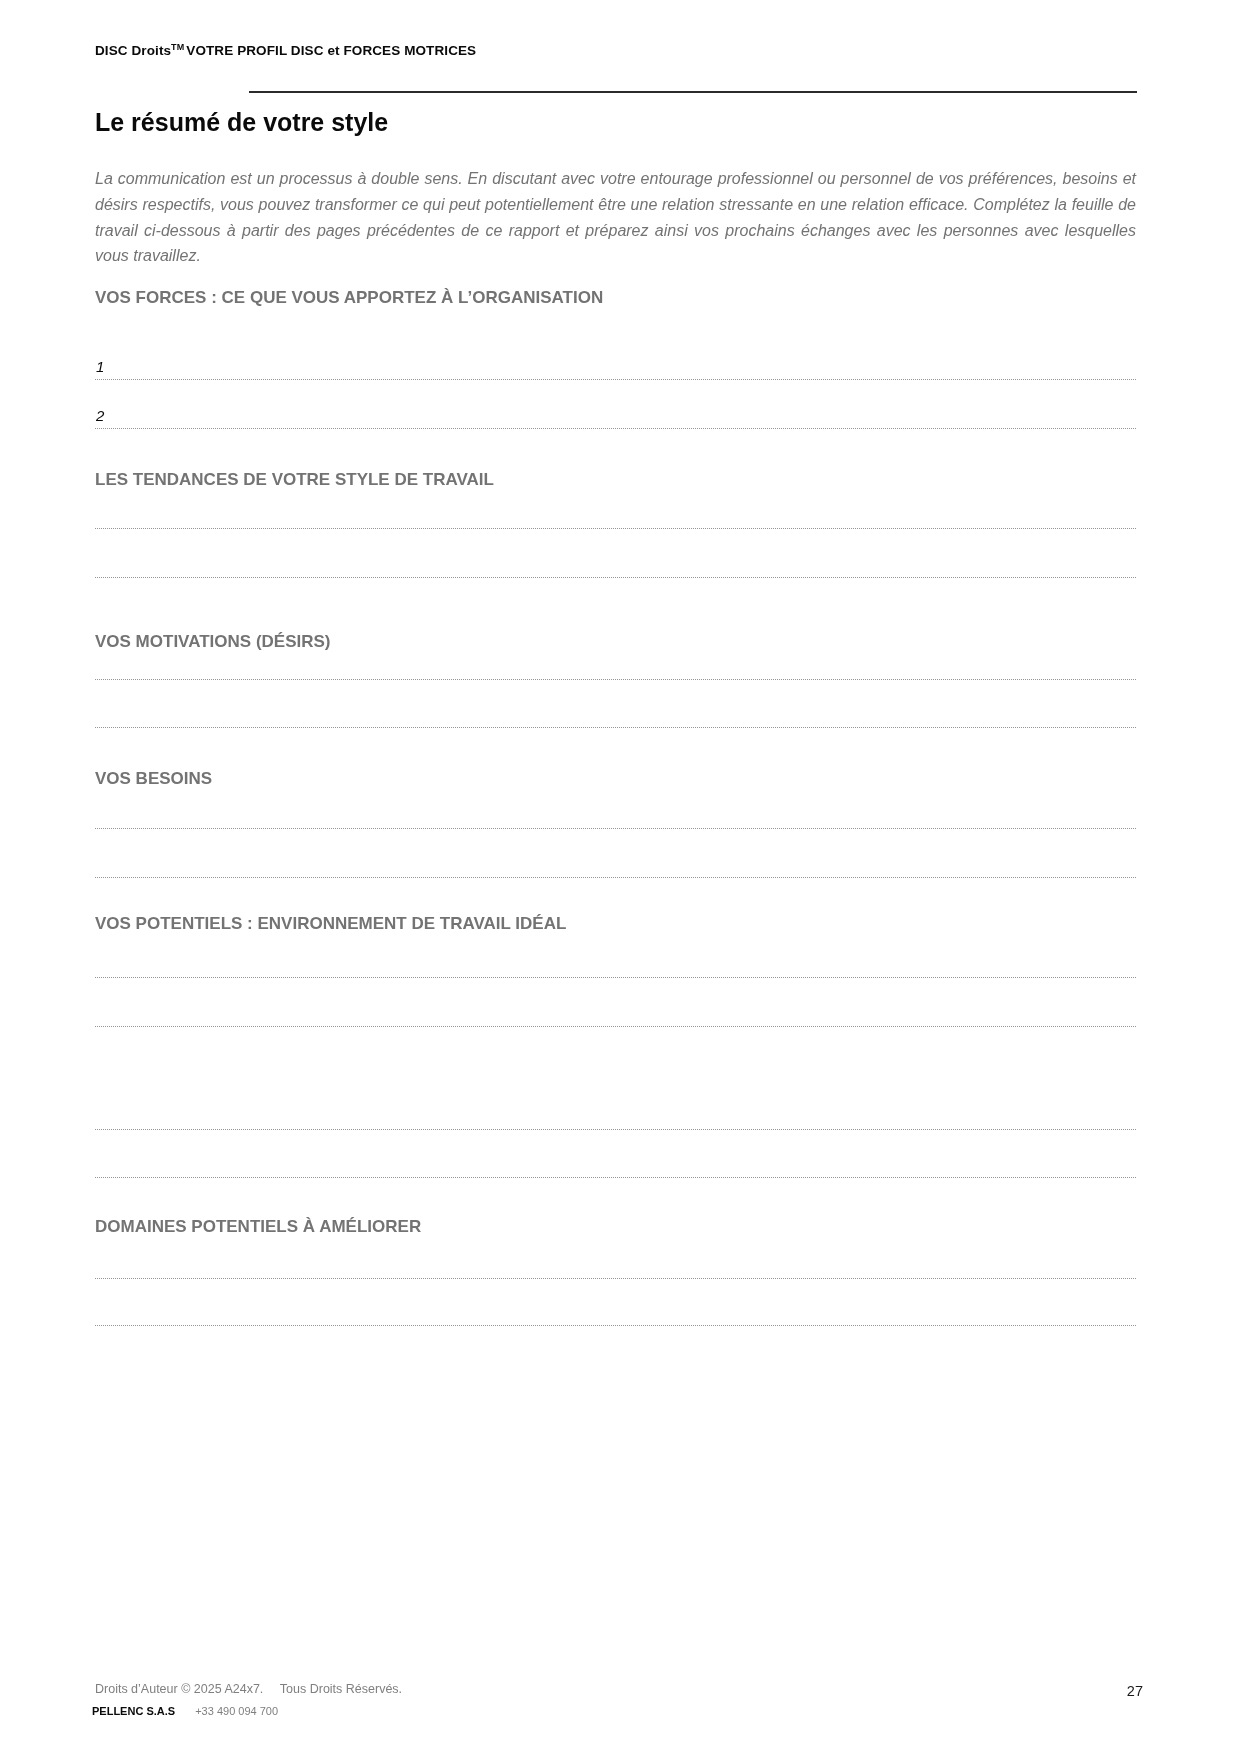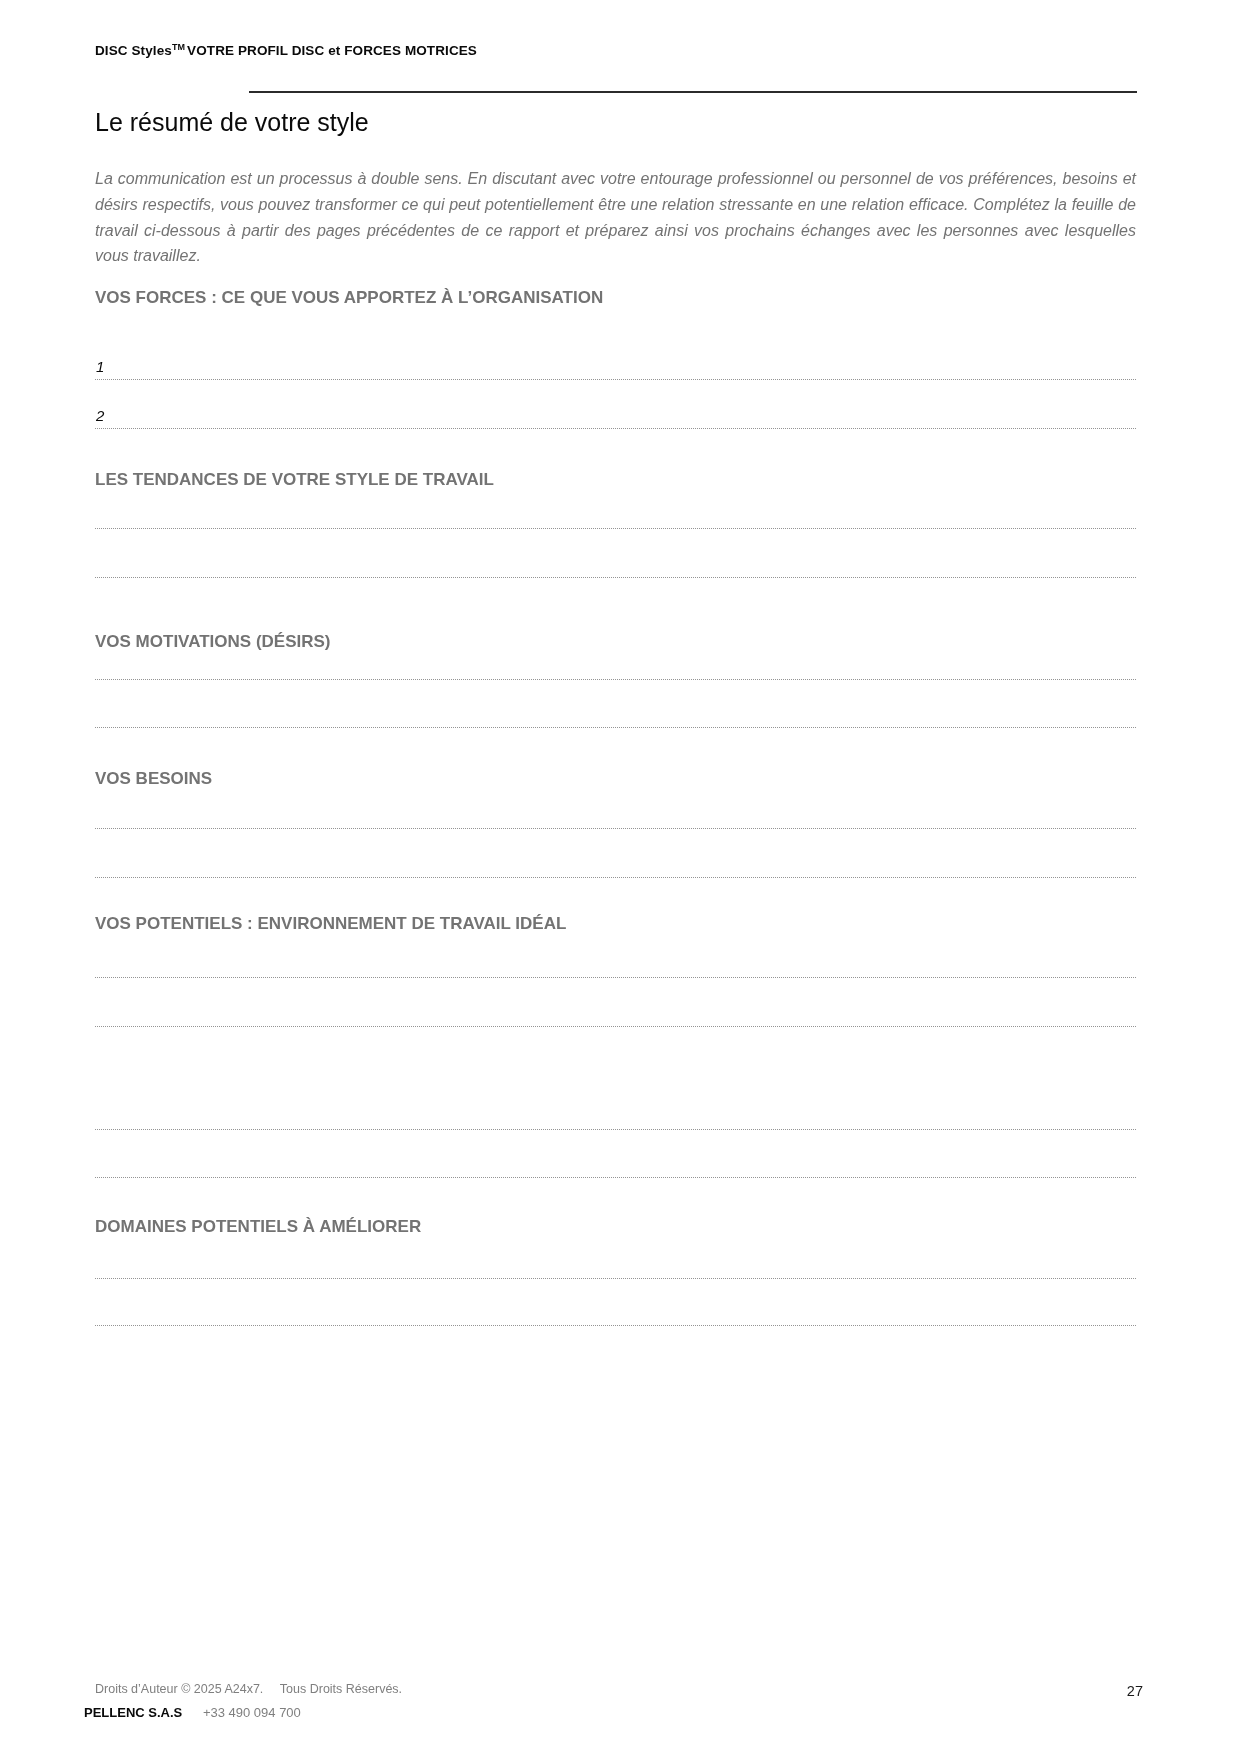--- a/index.html
+++ b/index.html
@@ -44,21 +44,21 @@
     background: #2b2b2b;
   }
 
   
   .doc-title {
     position: absolute;
     left: 95px;
     top: 108px;
     margin: 0;
     font-size: 25px;
-    font-weight: 400;
+    font-weight: 700;
     color: #0a0a0a;
     white-space: nowrap;
   }
   .intro {
     position: absolute;
     left: 95px;
     top: 166px;
     width: 1041px;
     margin: 0;
     font-size: 16px;
@@ -102,23 +102,23 @@
     left: 95px;
     top: 1682px;
     font-size: 12.5px;
     color: #7f7f7f;
     white-space: nowrap;
     text-align: center;
   }
   .footer-line1 .rights { margin-left: 13px; }
   .footer-line2 {
     position: absolute;
-    left: 84px;
+    left: 92px;
     top: 1705px;
-    font-size: 13px;
+    font-size: 11px;
     color: #7f7f7f;
     white-space: nowrap;
   }
   .footer-line2 .company {
     color: #0a0a0a;
     font-weight: 700;
     margin-right: 17px;
   }
   .page-number {
     position: absolute;
@@ -127,21 +127,21 @@
     font-size: 14.5px;
     color: #1a1a1a;
   }
 </style>
 </head>
 <body>
 
 <div class="page">
 
   <div class="header-text">
-    <span>DISC Styles</span><sup>TM</sup><span>VOTRE PROFIL DISC et FORCES MOTRICES</span>
+    <span>DISC Droits</span><sup>TM</sup><span>VOTRE PROFIL DISC et FORCES MOTRICES</span>
   </div>
   <div class="header-rule"></div>
 
   <h1 class="doc-title">Le résumé de votre style</h1>
 
   <p class="intro">La communication est un processus à double sens. En discutant avec votre entourage professionnel ou personnel de vos préférences, besoins et désirs respectifs, vous pouvez transformer ce qui peut potentiellement être une relation stressante en une relation efficace. Complétez la feuille de travail ci-dessous à partir des pages précédentes de ce rapport et préparez ainsi vos prochains échanges avec les personnes avec lesquelles vous travaillez.</p>
 
   <h2 class="heading" style="top:288px">VOS FORCES : CE QUE VOUS APPORTEZ À L’ORGANISATION</h2>
   <span class="line-label" style="top:358px">1</span>
   <div class="rule-dotted" style="top:379px"></div>

